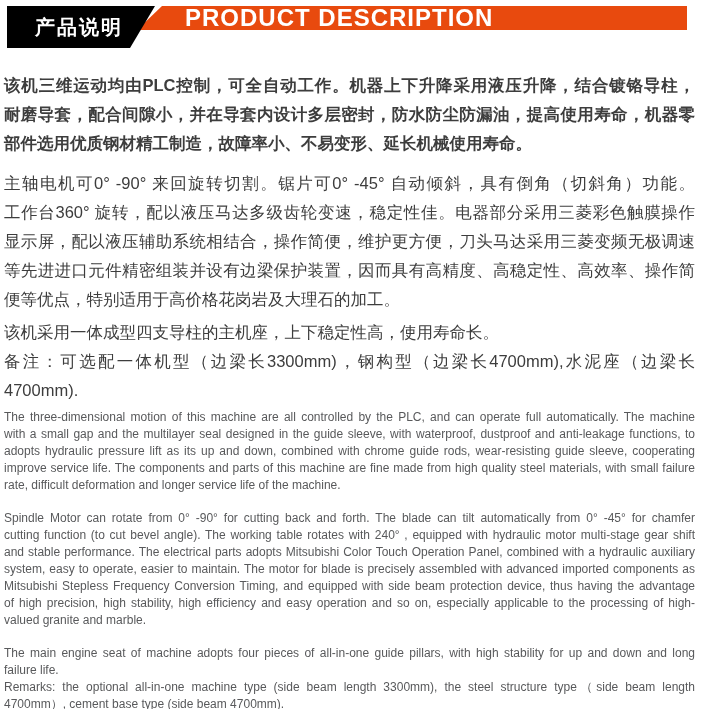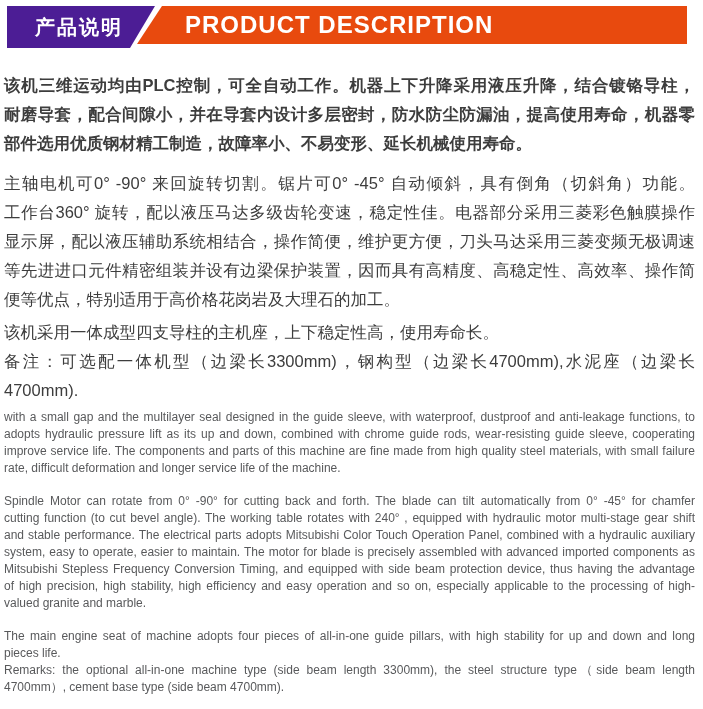--- a/index.html
+++ b/index.html
@@ -16,41 +16,41 @@
   .banner {
     position: relative;
     height: 48px;
     margin-top: 6px;
   }
   .banner-orange {
     position: absolute;
     left: 137px;
     top: 0;
     width: 550px;
-    height: 38px;
+    height: 24px;
     background: #e84a0e;
     clip-path: polygon(25px 0, 100% 0, 100% 100%, 0 100%);
     display: flex;
     align-items: center;
   }
   .banner-orange .en-title {
     padding-left: 48px;
     color: #ffffff;
     font-size: 24px;
     font-weight: bold;
     letter-spacing: 1px;
     white-space: nowrap;
   }
   .banner-blue {
     position: absolute;
     left: 7px;
     top: 0;
     width: 148px;
     height: 42px;
-    background: #4c1d95;
+    background: #000000;
     clip-path: polygon(0 0, 100% 0, calc(100% - 25px) 100%, 0 100%);
     display: flex;
     align-items: center;
   }
   .banner-blue .cn-title {
     padding-left: 28px;
     color: #ffffff;
     font-size: 20px;
     font-weight: bold;
     letter-spacing: 2px;
@@ -116,37 +116,38 @@
       </div>
     <div class="para cn p3">
         <div class="line last">该机采用一体成型四支导柱的主机座，上下稳定性高，使用寿命长。</div>
       </div>
     <div class="para cn p4">
         <div class="line">备注：可选配一体机型（边梁长3300mm)，钢构型（边梁长4700mm),水泥座（边梁长</div>
         <div class="line last">4700mm).</div>
       </div>
 
     <div class="para en p1">
+        <div class="line">The three-dimensional motion of this machine are all controlled by the PLC, and can operate full automatically. The machine</div>
         <div class="line">with a small gap and the multilayer seal designed in the guide sleeve, with waterproof, dustproof and anti-leakage functions, to</div>
         <div class="line">adopts hydraulic pressure lift as its up and down, combined with chrome guide rods, wear-resisting guide sleeve, cooperating</div>
         <div class="line">improve service life. The components and parts of this machine are fine made from high quality steel materials, with small failure</div>
         <div class="line last">rate, difficult deformation and longer service life of the machine.</div>
       </div>
     <div class="para en p2">
         <div class="line">Spindle Motor can rotate from 0° -90° for cutting back and forth. The blade can tilt automatically from 0° -45° for chamfer</div>
         <div class="line">cutting function (to cut bevel angle). The working table rotates with 240° , equipped with hydraulic motor multi-stage gear shift</div>
         <div class="line">and stable performance. The electrical parts adopts Mitsubishi Color Touch Operation Panel, combined with a hydraulic auxiliary</div>
         <div class="line">system, easy to operate, easier to maintain. The motor for blade is precisely assembled with advanced imported components as</div>
         <div class="line">Mitsubishi Stepless Frequency Conversion Timing, and equipped with side beam protection device, thus having the advantage</div>
         <div class="line">of high precision, high stability, high efficiency and easy operation and so on, especially applicable to the processing of high-</div>
         <div class="line last">valued granite and marble.</div>
       </div>
     <div class="para en p3">
         <div class="line">The main engine seat of machine adopts four pieces of all-in-one guide pillars, with high stability for up and down and long</div>
-        <div class="line last">pieces life.</div>
+        <div class="line last">failure life.</div>
       </div>
     <div class="para en p4">
         <div class="line">Remarks: the optional all-in-one machine type (side beam length 3300mm), the steel structure type（side beam length</div>
         <div class="line last">4700mm）, cement base type (side beam 4700mm).</div>
       </div>
   </div>
 
 </div>
 
 </body></html>

